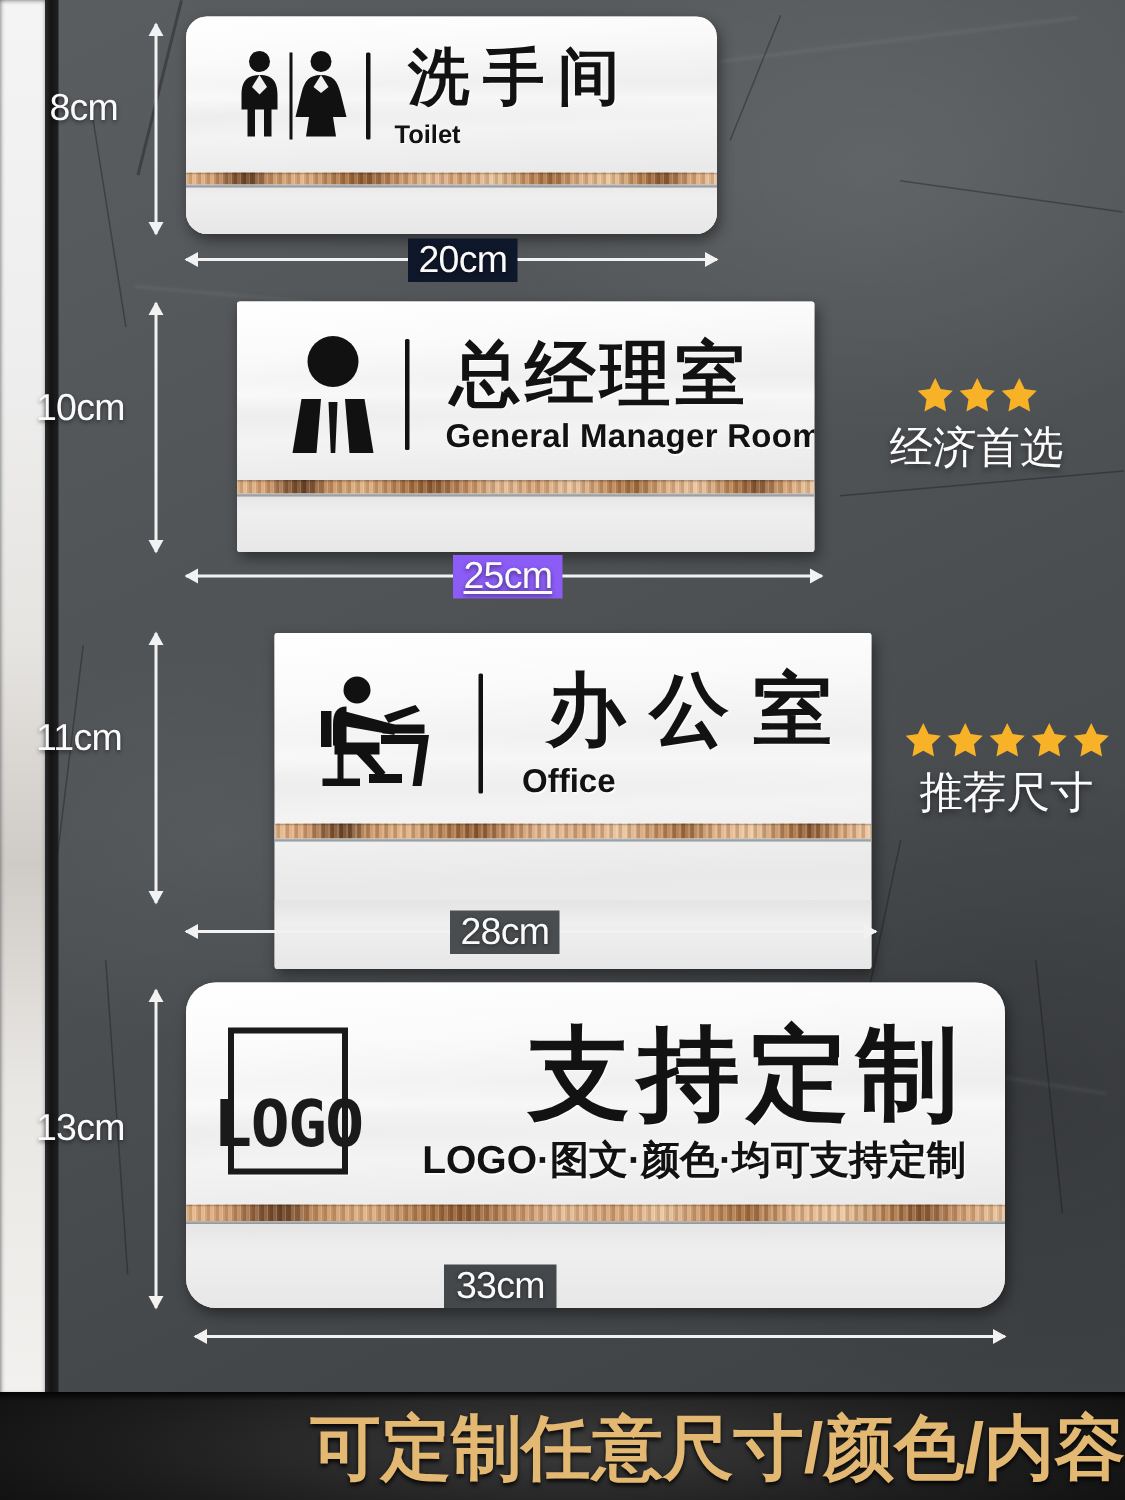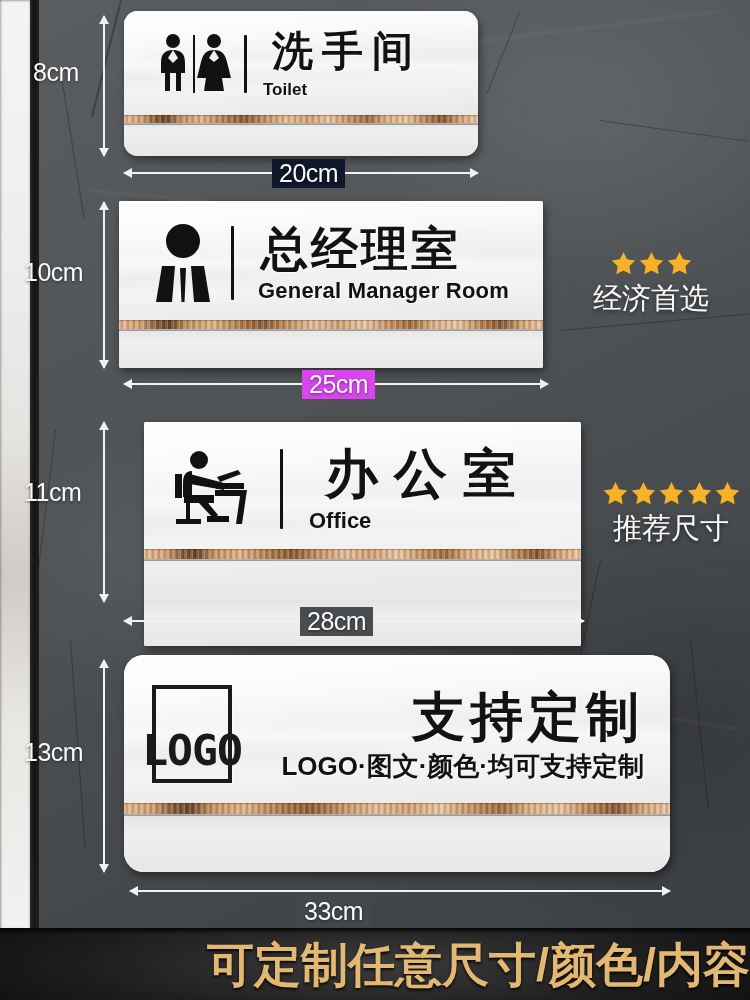--- a/index.html
+++ b/index.html
@@ -34,21 +34,21 @@
   }
 
   
   .sign{position:absolute;}
   .plate{
     position:absolute;inset:0;overflow:hidden;
     background:linear-gradient(178deg,#fdfdfd 0%,#f7f7f7 18%,#ececec 40%,#f3f3f3 52%,#e9e9e9 72%,#efefef 100%);
     box-shadow:2px 4px 9px rgba(0,0,0,.45), 0 1px 0 rgba(255,255,255,.6) inset;
   }
   .plate.rounded{border-radius:14px;}
-  .plate.square{border-radius:2px;}
+  .plate.square{border-radius:2px;margin-left:39px;}
   
   .gloss{
     position:absolute;left:-10%;top:-6%;width:120%;height:56%;
     background:linear-gradient(172deg, rgba(255,255,255,.92) 0%, rgba(255,255,255,.42) 34%, rgba(255,255,255,0) 60%);
     pointer-events:none;
   }
   .gloss2{
     position:absolute;left:0;top:30%;width:100%;height:16%;
     background:linear-gradient(180deg, rgba(255,255,255,0) 0%, rgba(255,255,255,.55) 45%, rgba(255,255,255,0) 100%);
     pointer-events:none;
@@ -229,21 +229,21 @@
         <div class="txtblock" style="flex:1;">
           <div class="cn" style="font-size:47px;letter-spacing:3px;text-indent:3px;">总经理室</div>
           <div class="en" style="font-size:22px;margin-top:8px;letter-spacing:.2px;">General Manager Room</div>
         </div>
       </div>
     </div>
   </div>
   <div class="dimv" style="left:103px;top:202px;height:166px;"></div>
   <div class="dim-label" style="left:24px;top:258px;">10cm</div>
   <div class="dimh" style="left:124px;top:383px;width:424px;"></div>
-  <div class="dim-label" style="left:302px;top:370px;background:#d946ef;padding:0 7px;">25cm</div>
+  <div class="dim-label" style="left:302px;top:370px;background:#8b5cf6;padding:0 7px;text-decoration:underline;">25cm</div>
 
   <div class="badge" style="left:576px;top:250px;width:150px;">
     <div class="stars">
       <svg width="27" height="27" viewBox="0 0 24 24">
           <path d="M12 1.8l3.2 6.5 7.2 1-5.2 5.1 1.2 7.2L12 18.2l-6.4 3.4 1.2-7.2-5.2-5.1 7.2-1z" fill="#F7B227"></path>
         </svg>
       <svg width="27" height="27" viewBox="0 0 24 24">
           <path d="M12 1.8l3.2 6.5 7.2 1-5.2 5.1 1.2 7.2L12 18.2l-6.4 3.4 1.2-7.2-5.2-5.1 7.2-1z" fill="#F7B227"></path>
         </svg>
       <svg width="27" height="27" viewBox="0 0 24 24">
@@ -322,29 +322,29 @@
       <div class="wood" style="top:148px;height:11px;"></div>
       <div class="wood-line" style="top:159px;"></div>
 
       <div class="content" style="left:28px;top:18px;width:496px;height:122px;">
         <div class="icon-box" style="width:80px;height:96px;">
           <div class="logo-box" style="width:72px;height:90px;">
             <span class="logo-text" style="font-size:43px;margin-top:32px;">LOGO</span>
           </div>
         </div>
         <div class="txtblock" style="flex:1;align-items:flex-end;padding-right:4px;">
-          <div class="cn" style="font-size:53px;letter-spacing:5px;text-indent:5px;margin-left:40px;">支持定制</div>
+          <div class="cn" style="font-size:68px;letter-spacing:5px;text-indent:5px;margin-left:40px;">支持定制</div>
           <div class="en" style="font-size:26px;margin-top:10px;letter-spacing:0px;margin-left:15px;">LOGO·图文·颜色·均可支持定制</div>
         </div>
       </div>
     </div>
   </div>
   <div class="dimv" style="left:103px;top:660px;height:212px;"></div>
   <div class="dim-label" style="left:24px;top:738px;">13cm</div>
   <div class="dimh" style="left:130px;top:890px;width:540px;"></div>
-  <div class="dim-label" style="left:296px;top:897px;background:#45484b;padding:0 8px;">33cm</div>
+  <div class="dim-label" style="left:296px;top:843px;background:#45484b;padding:0 8px;">33cm</div>
 
   <div class="banner">
     <div class="banner-top"></div>
     <div class="banner-text">可定制任意尺寸/颜色/内容</div>
   </div>
 
 </div>
 
 </body></html>

